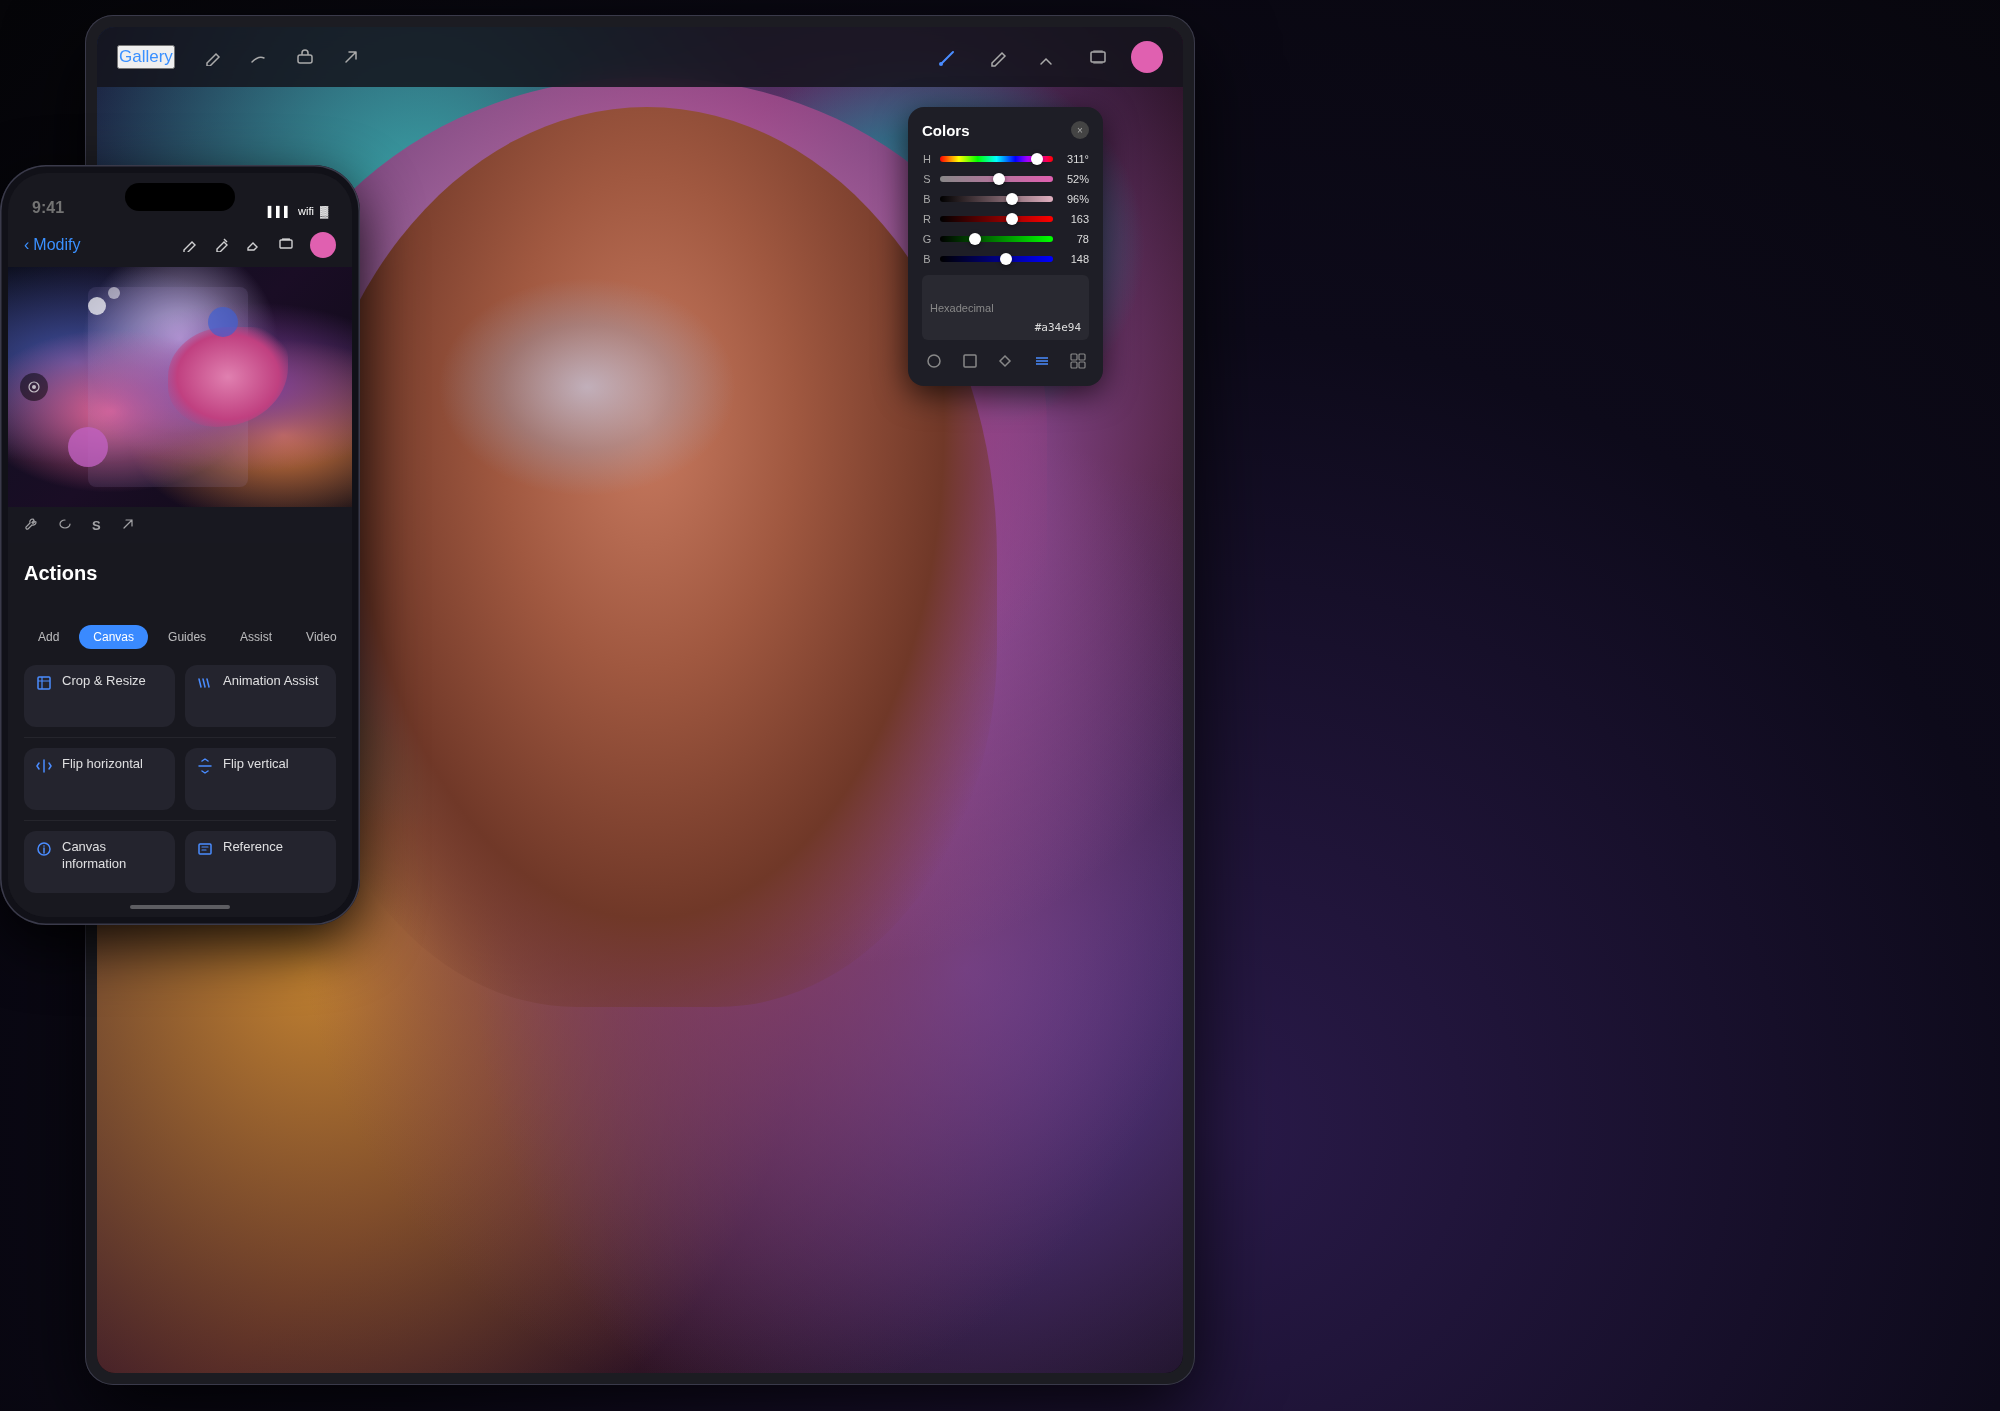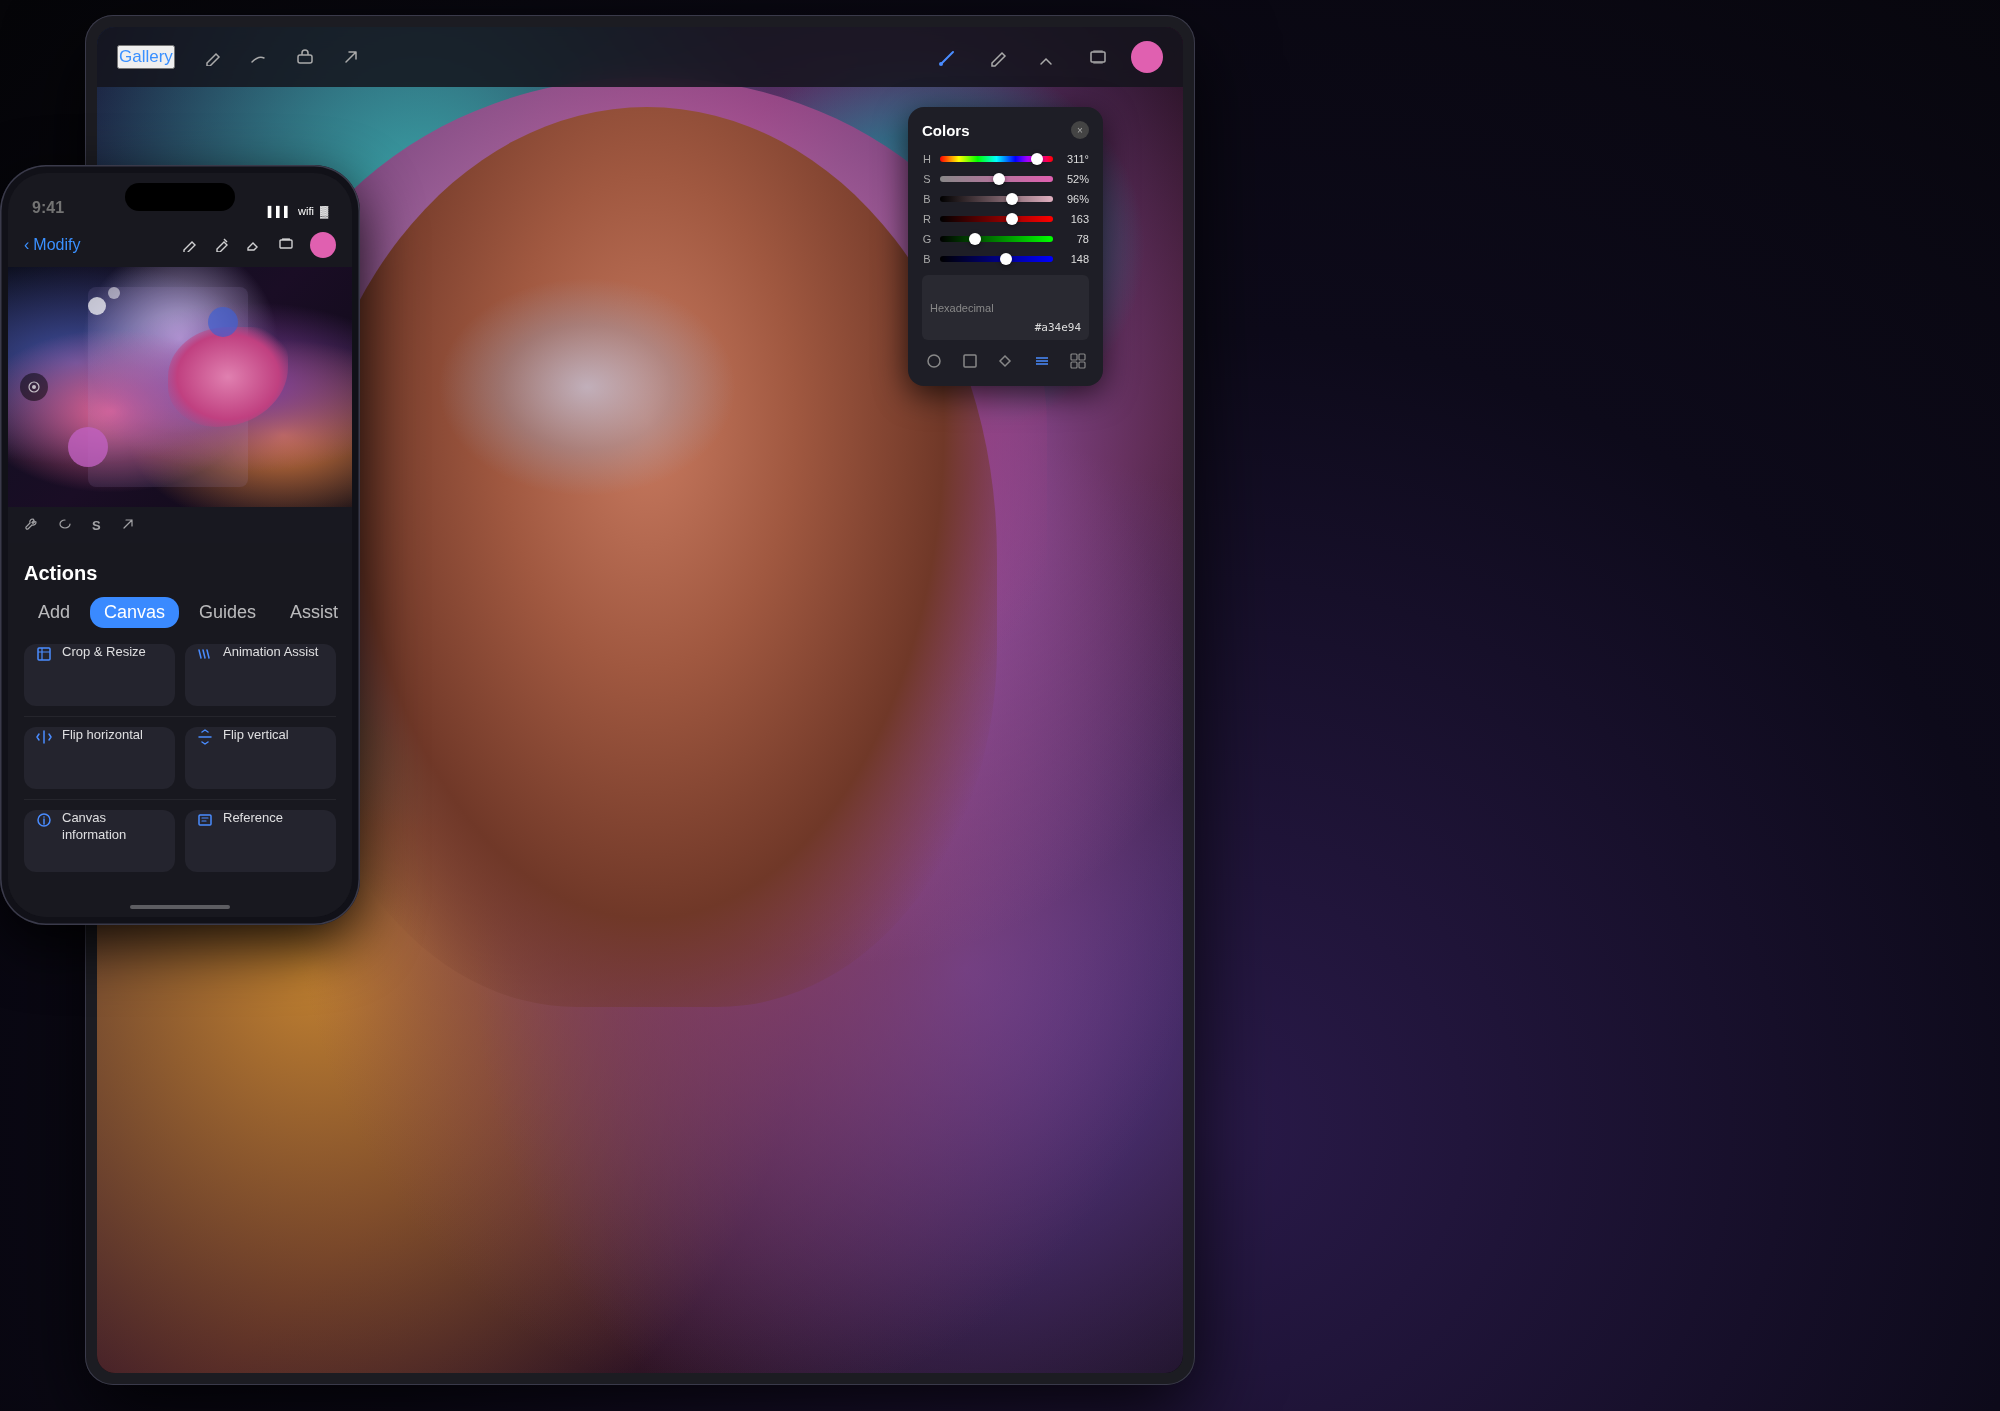--- a/index.html
+++ b/index.html
@@ -483,40 +483,41 @@
 
     .actions-tabs {
       display: flex;
       gap: 6px;
       margin-bottom: 16px;
     }
 
     .actions-tab {
       padding: 5px 14px;
       border-radius: 14px;
-      font-size: 18px;
+      font-size: 12px;
       color: rgba(255,255,255,0.7);
       background: transparent;
+      margin-top: 28px;
     }
 
     .actions-tab.active {
       background: #3a8aff;
       color: white;
     }
 
     .actions-grid {
       display: grid;
       grid-template-columns: 1fr 1fr;
       gap: 10px;
     }
 
     .action-item {
       background: #24242e;
       border-radius: 12px;
-      padding: 0 12px;
+      padding: 8px 12px;
       display: flex;
       align-items: flex-start;
       gap: 10px;
       min-height: 62px;
     }
 
     .action-icon {
       color: #4a8cff;
       font-size: 16px;
       flex-shrink: 0;

